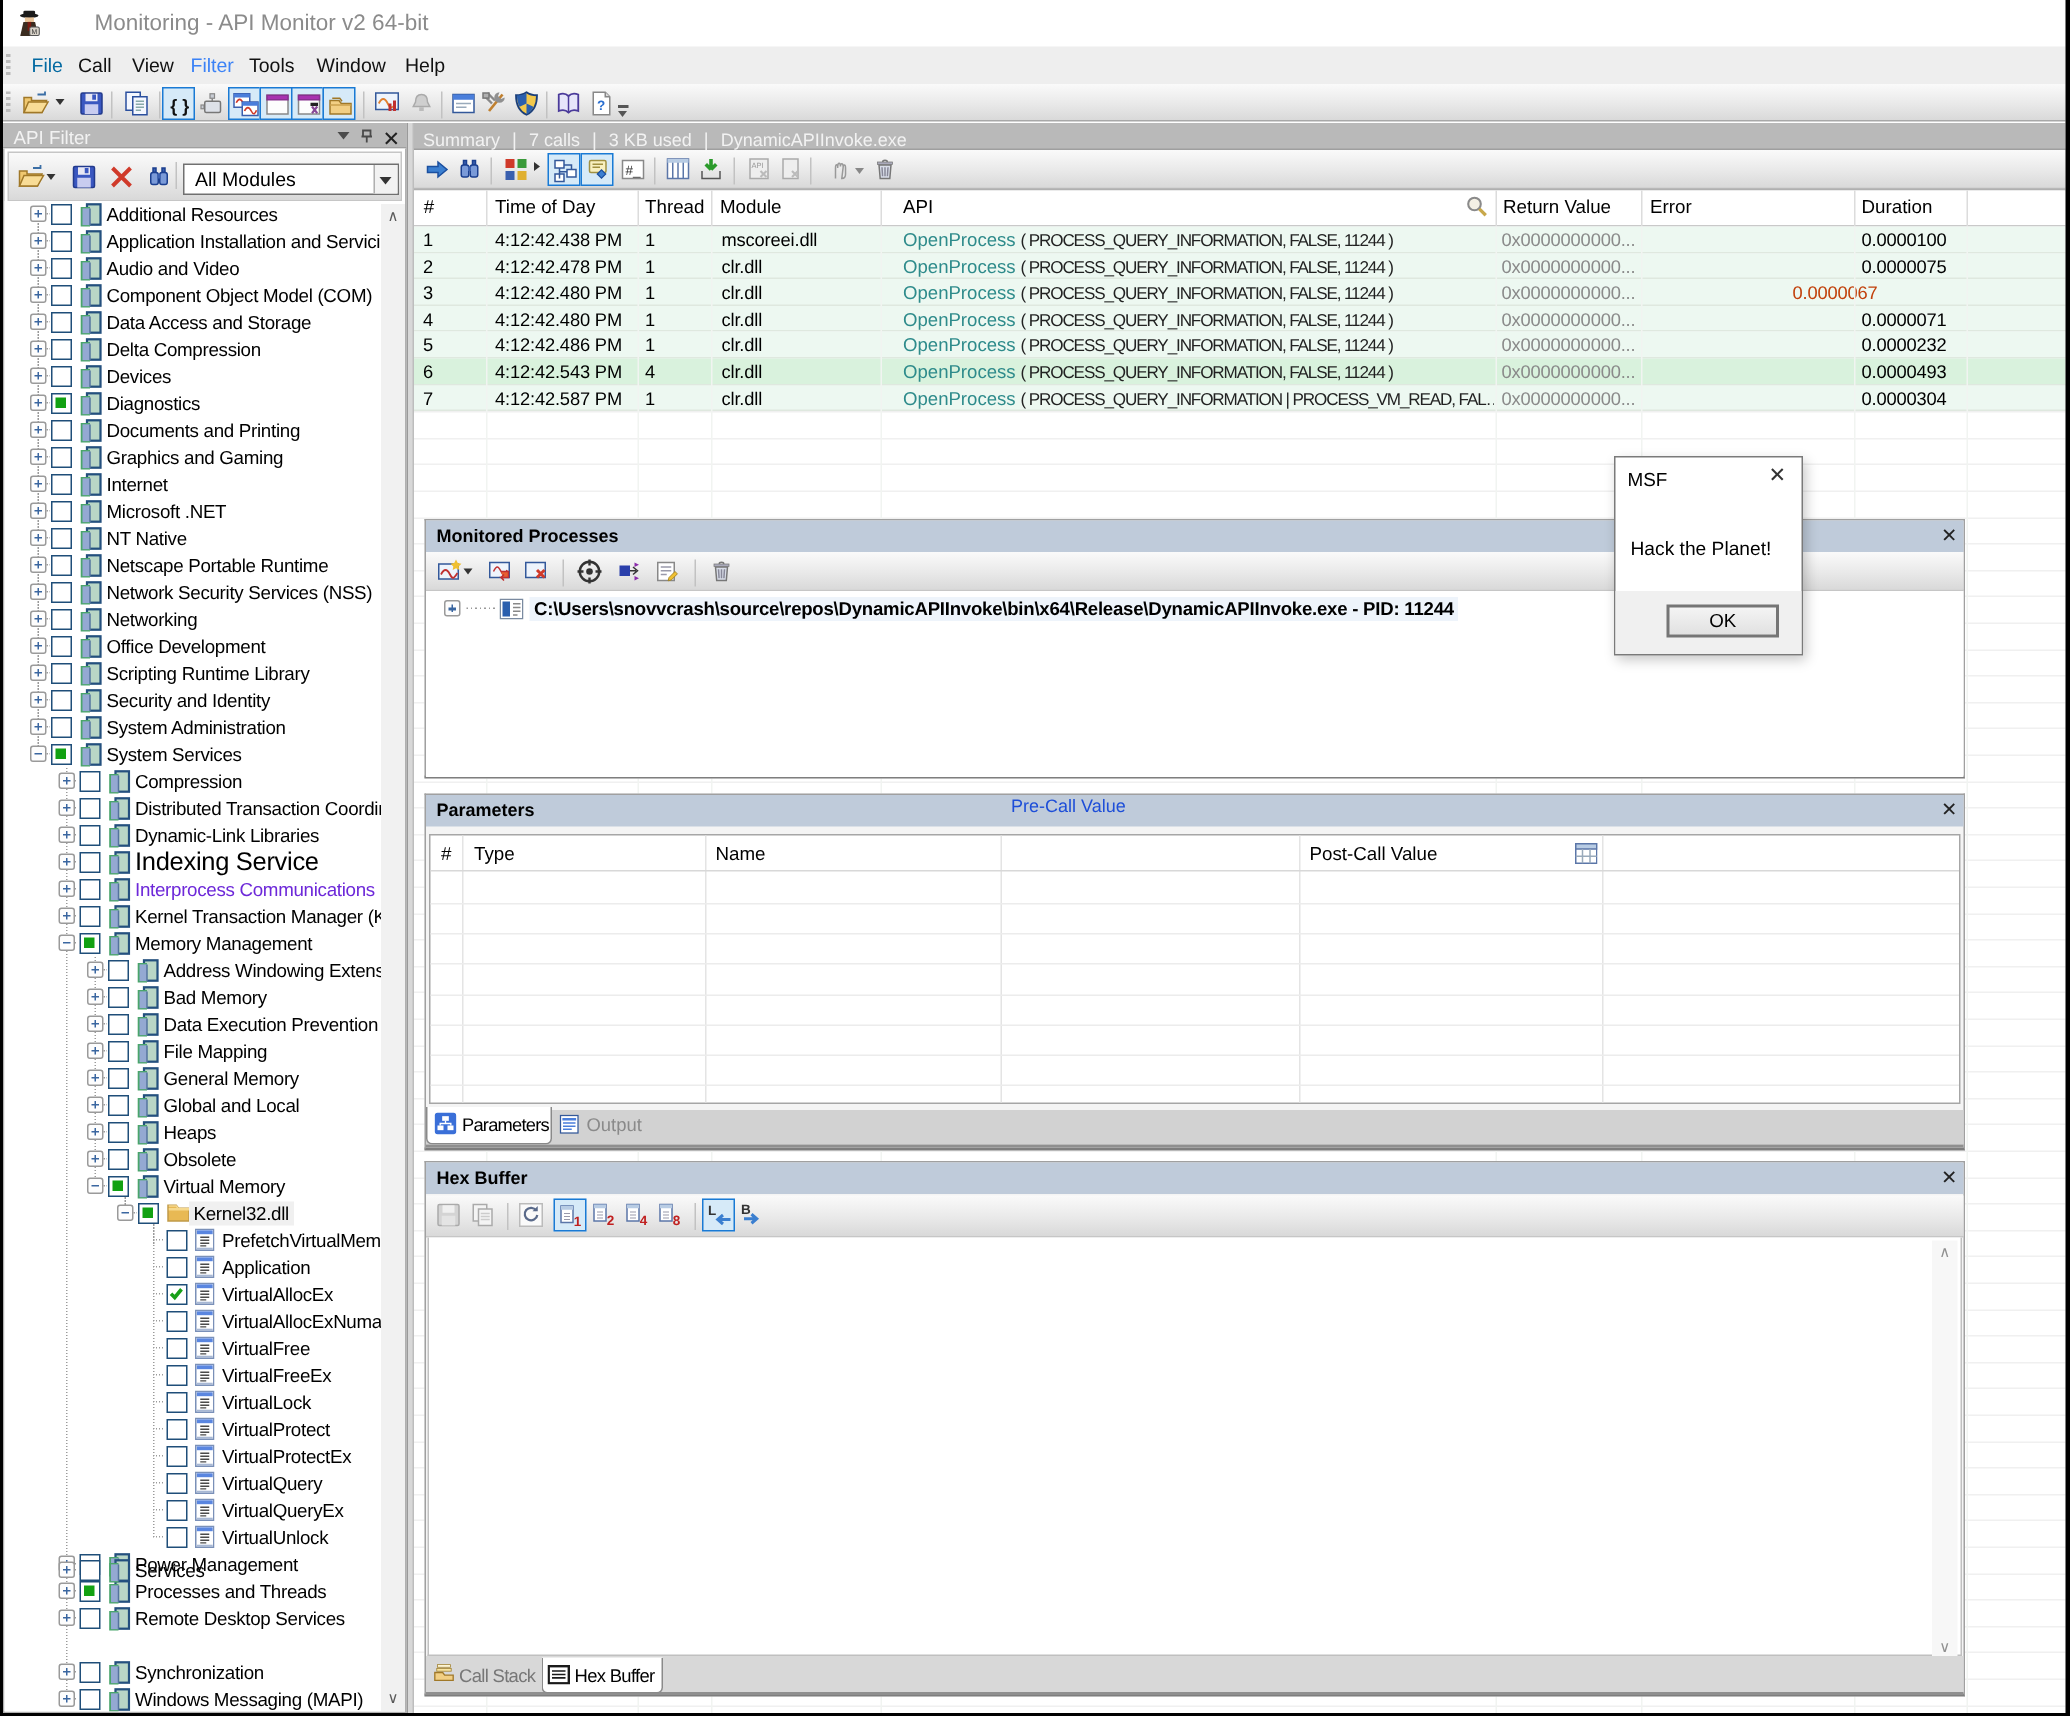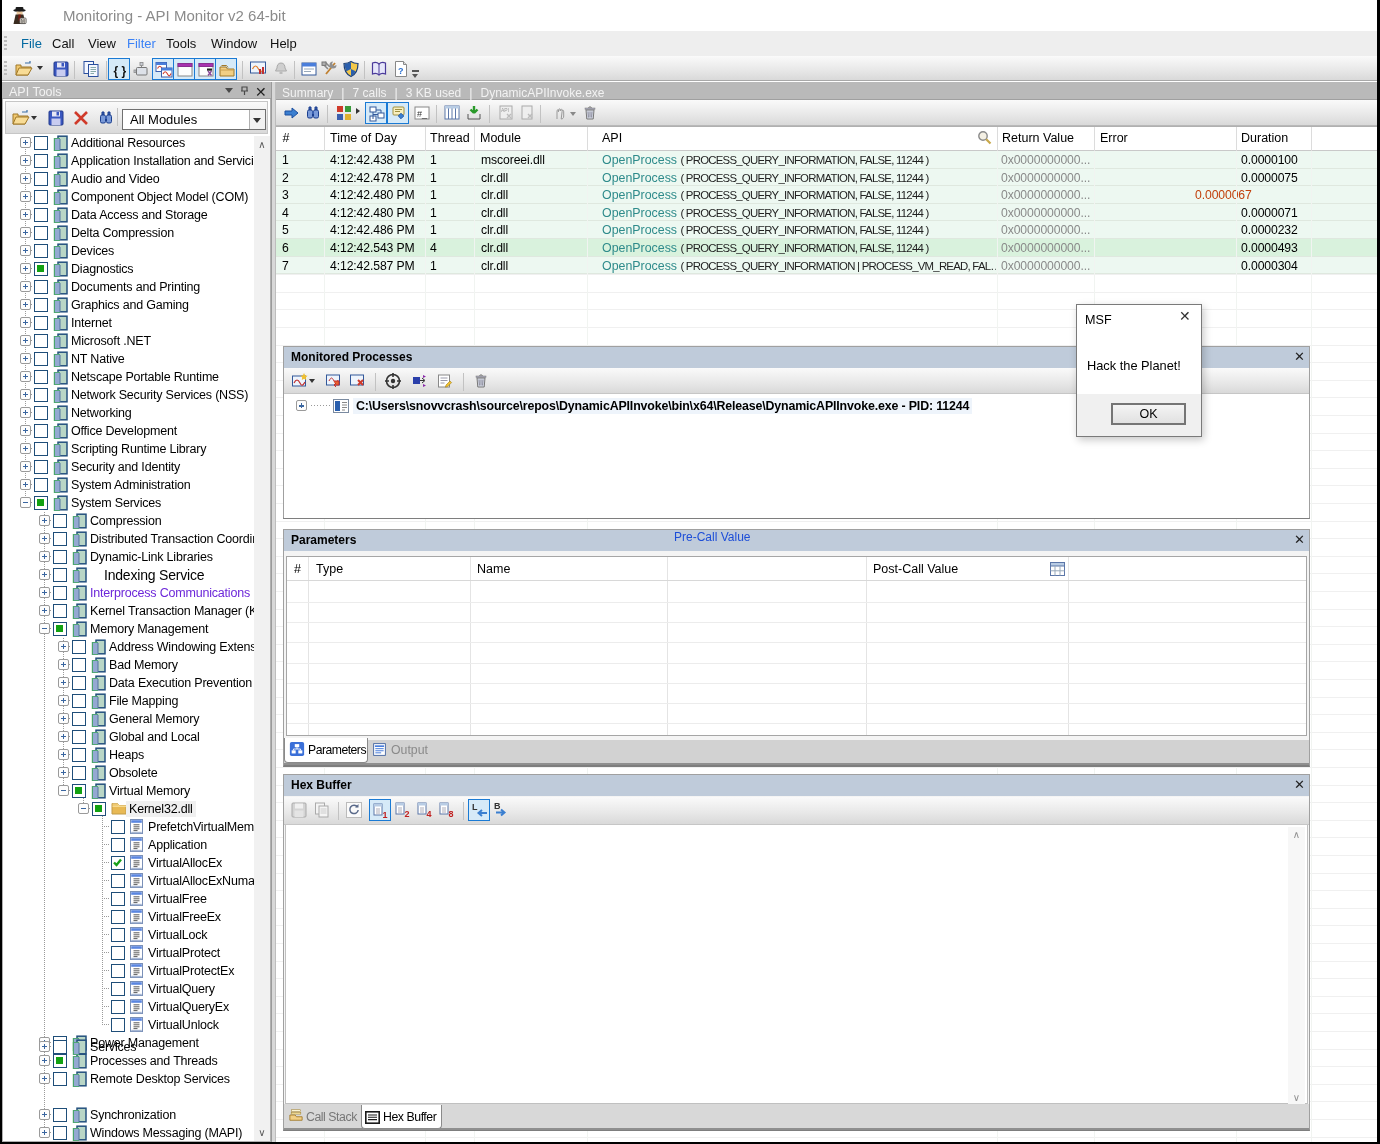--- a/index.html
+++ b/index.html
@@ -116,21 +116,21 @@
       <path d="M2.5 3 C5 2 7.5 2.5 9 4 C10.5 2.5 13 2 15.5 3 V14 C13 13 10.5 13.5 9 15 C7.5 13.5 5 13 2.5 14 Z" fill="#e6e6fa" stroke="#4a3a9a" stroke-width="1.2"></path>
       <path d="M9 4 V15" stroke="#4a3a9a"></path>
     </svg></div>
 <div class="abs" style="left:390px;top:58px;width:22px;height:22px;padding:2px"><svg width="18" height="18" viewBox="0 0 18 18">
       <path d="M3.5 1.5 h8 l3 3 V16.5 h-11z" fill="#fff" stroke="#888"></path>
       <path d="M11.5 1.5 v3 h3" fill="#ddd" stroke="#888"></path>
       <text x="6" y="13.5" font-size="9" font-weight="bold" fill="#2a6fd0" font-family="Liberation Sans">?</text>
     </svg></div>
 <div class="abs" style="left:412px;top:70px;width:7px;height:5px;border-top:2px solid #555;"></div>
 <div class="abs" style="left:412px;top:74px;width:0;height:0;border:3.5px solid transparent;border-top:4px solid #555"></div>
-<div class="abs cap" style="left:2px;top:82px;width:269px;height:17px;padding-left:7px">API Tools</div>
+<div class="abs cap" style="left:2px;top:82px;width:269px;height:17px;padding-left:7px">API Filter</div>
 <div class="abs" style="left:225px;top:88px;width:0;height:0;border:4px solid transparent;border-top:5px solid #4a4a4a"></div>
 <svg class="abs" style="left:240px;top:85px" width="10" height="12" viewBox="0 0 10 12">
 <path d="M2 2 h5 v4 h-5z M1 6 h7 M4.5 6 v4" stroke="#4a4a4a" fill="none" stroke-width="1.2"></path>
   </svg>
 <div class="abs x" style="left:255px;top:84px">✕</div>
 <div class="abs" style="left:2px;top:99px;width:269px;height:1043px;background:#fff;border:1px solid #b0b0b0;border-top:none"></div>
 <div class="abs tbar" style="left:5px;top:101px;width:263px;height:33px;border:1px solid #c6c6c6"></div>
 <div class="abs" style="left:10px;top:107px;width:22px;height:22px;padding:2px"><svg width="18" height="18" viewBox="0 0 18 18">
       <path d="M1 5 L1 15 L13 15 L16 7 L6 7 L6 5 Z" fill="#f0c870" stroke="#a07828" stroke-width="1"></path>
       <path d="M1 15 L4 8 L17 8 L13 15 Z" fill="#f8dc96" stroke="#a07828" stroke-width="1"></path>
@@ -531,21 +531,21 @@
         <span style="position:absolute;left:2px;top:3.9px;width:5px;height:1.3px;background:#3a66a0"></span>
         <span style="position:absolute;left:3.85px;top:2.05px;width:1.3px;height:5px;background:#3a66a0"></span>
       </span>
       <span style="position:absolute;left:50px;top:2px;width:13.5px;height:13.5px;background:#fff;border:1.5px solid #1f4e79"></span>
       <span style="position:absolute;left:69px;top:1px"><svg width="15" height="17" viewBox="0 0 15 17">
           <rect x="5" y="1.2" width="9" height="13.6" fill="#b9d6c6" stroke="#24507e" stroke-width="1.5"></rect>
           <rect x="0.8" y="3" width="6.2" height="13" fill="#4aa56c"></rect>
           <rect x="2" y="3.9" width="5" height="11.2" fill="#94a9d2"></rect>
           <path d="M7 4 v11" stroke="#54749e" stroke-width="1"></path>
         </svg></span>
-      <span style="position:absolute;left:84px;top:1px;font-size:14px;letter-spacing:-0.2px;line-height:16px;color:#000;padding:0 17px">Indexing Service</span>
+      <span style="position:absolute;left:84px;top:1px;font-size:17px;letter-spacing:-0.2px;line-height:16px;color:#000;padding:0 3px">Indexing Service</span>
     </div>
 <div class="abs" style="left:0;top:450px;width:251px;height:18px;white-space:nowrap">
       <span style="position:absolute;left:47px;top:8px;width:2px;height:1px;background-image:repeating-linear-gradient(to right,#9a9a9a 0 1px,transparent 1px 2px)"></span>
       <span style="position:absolute;left:36px;top:3px;width:11px;height:11px;background:#fdfdfd;border:1px solid #9a9a9a;border-radius:2px">
         <span style="position:absolute;left:2px;top:3.9px;width:5px;height:1.3px;background:#3a66a0"></span>
         <span style="position:absolute;left:3.85px;top:2.05px;width:1.3px;height:5px;background:#3a66a0"></span>
       </span>
       <span style="position:absolute;left:50px;top:2px;width:13.5px;height:13.5px;background:#fff;border:1.5px solid #1f4e79"></span>
       <span style="position:absolute;left:69px;top:1px"><svg width="15" height="17" viewBox="0 0 15 17">
           <rect x="5" y="1.2" width="9" height="13.6" fill="#b9d6c6" stroke="#24507e" stroke-width="1.5"></rect>

